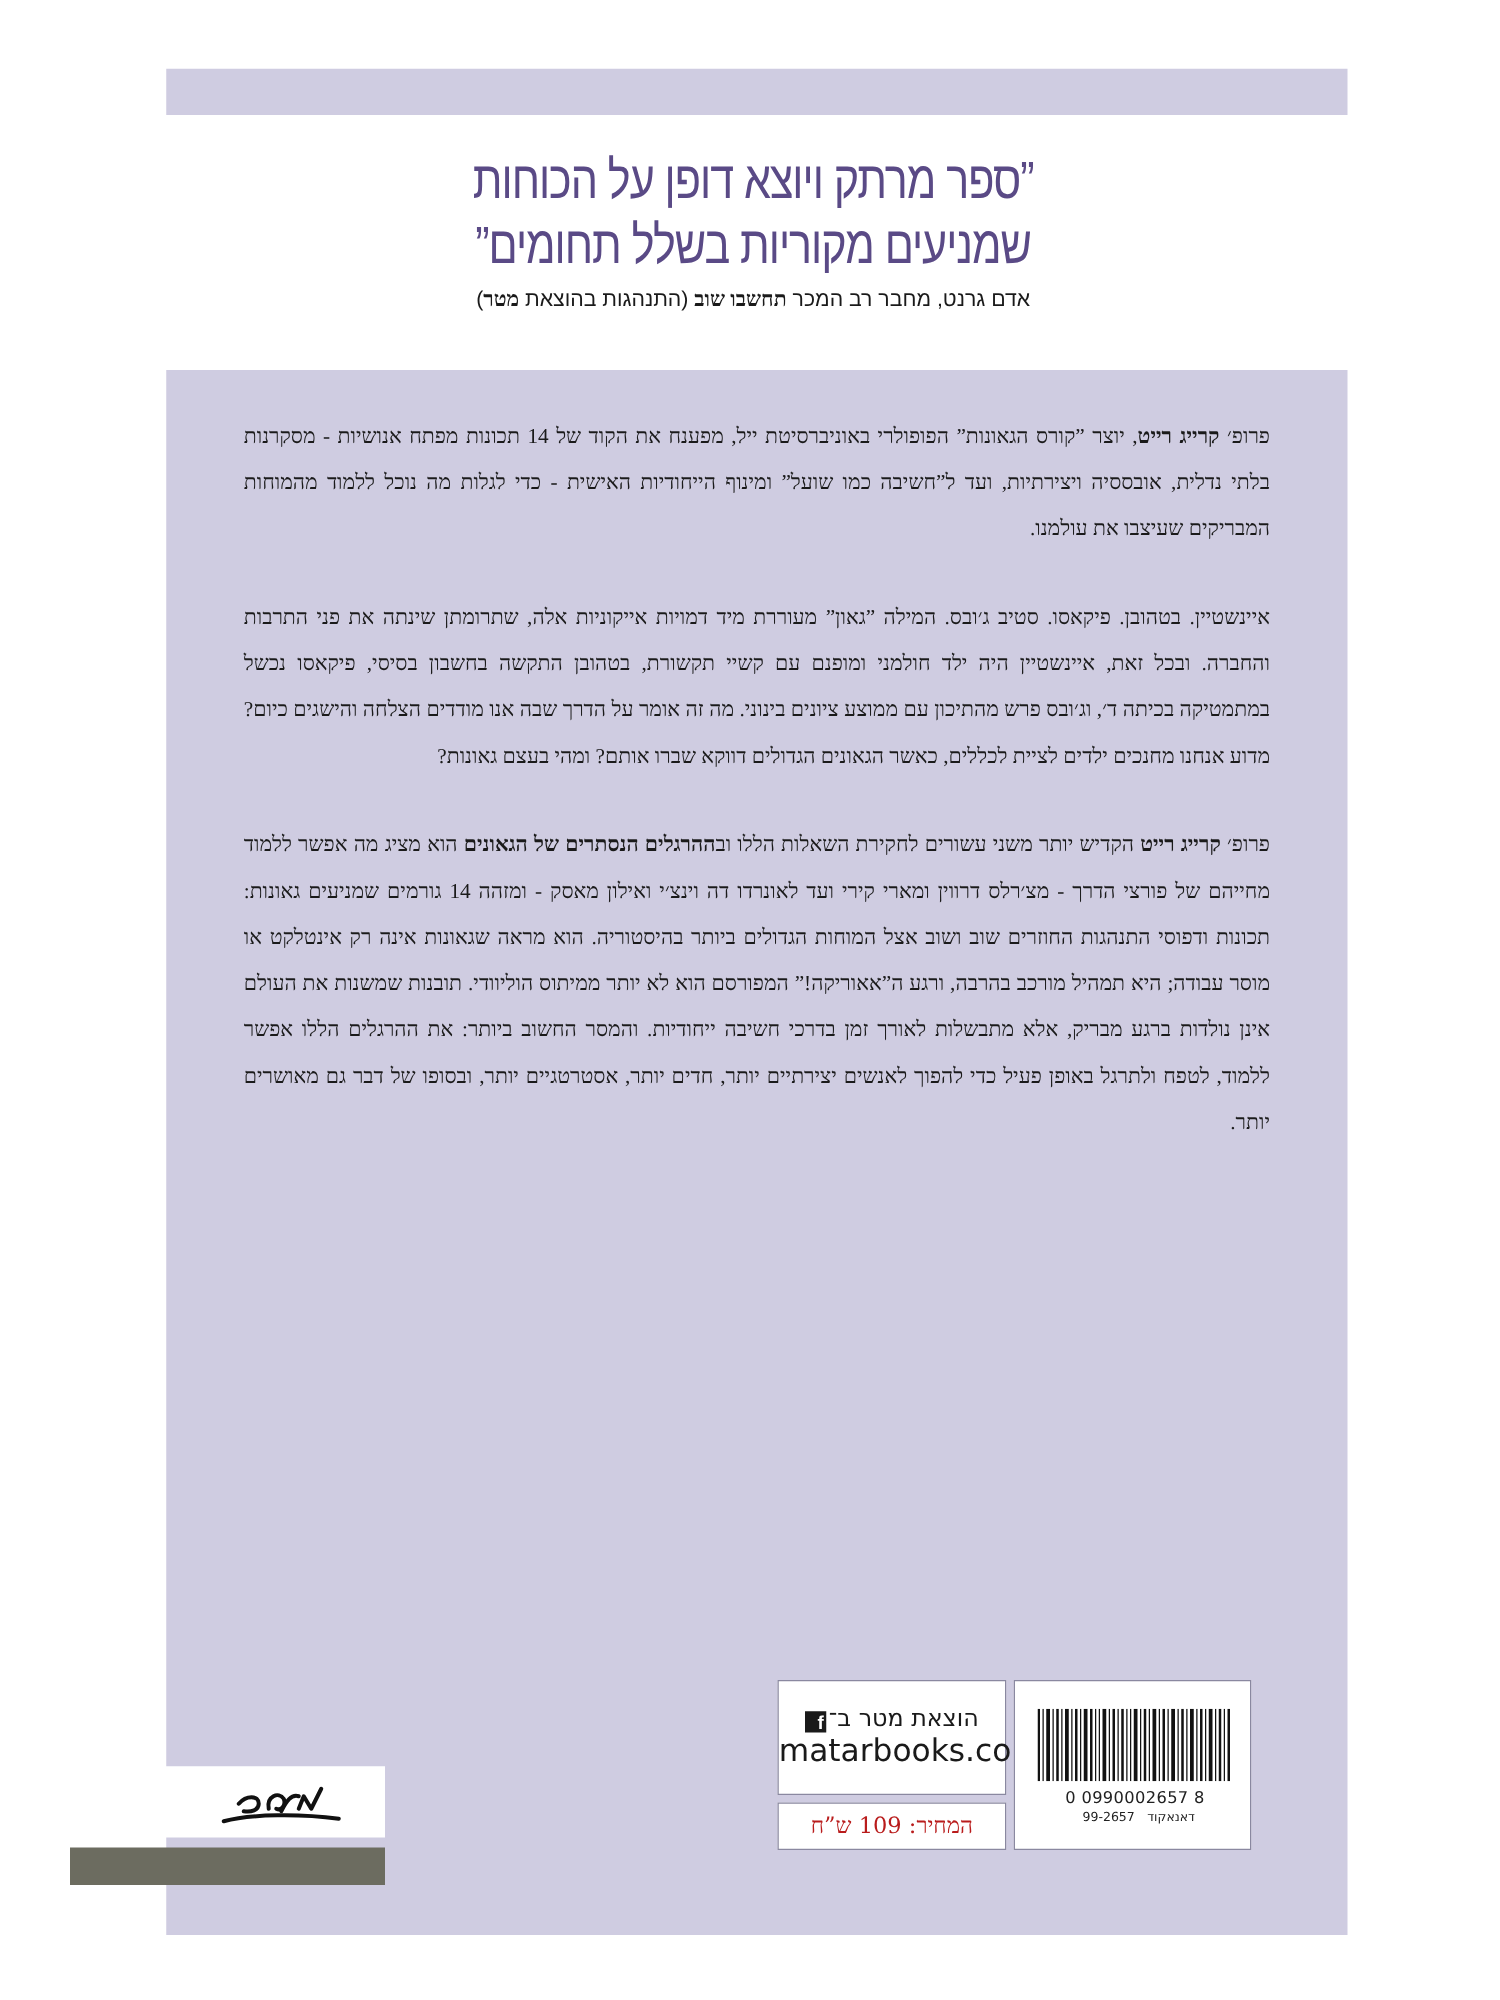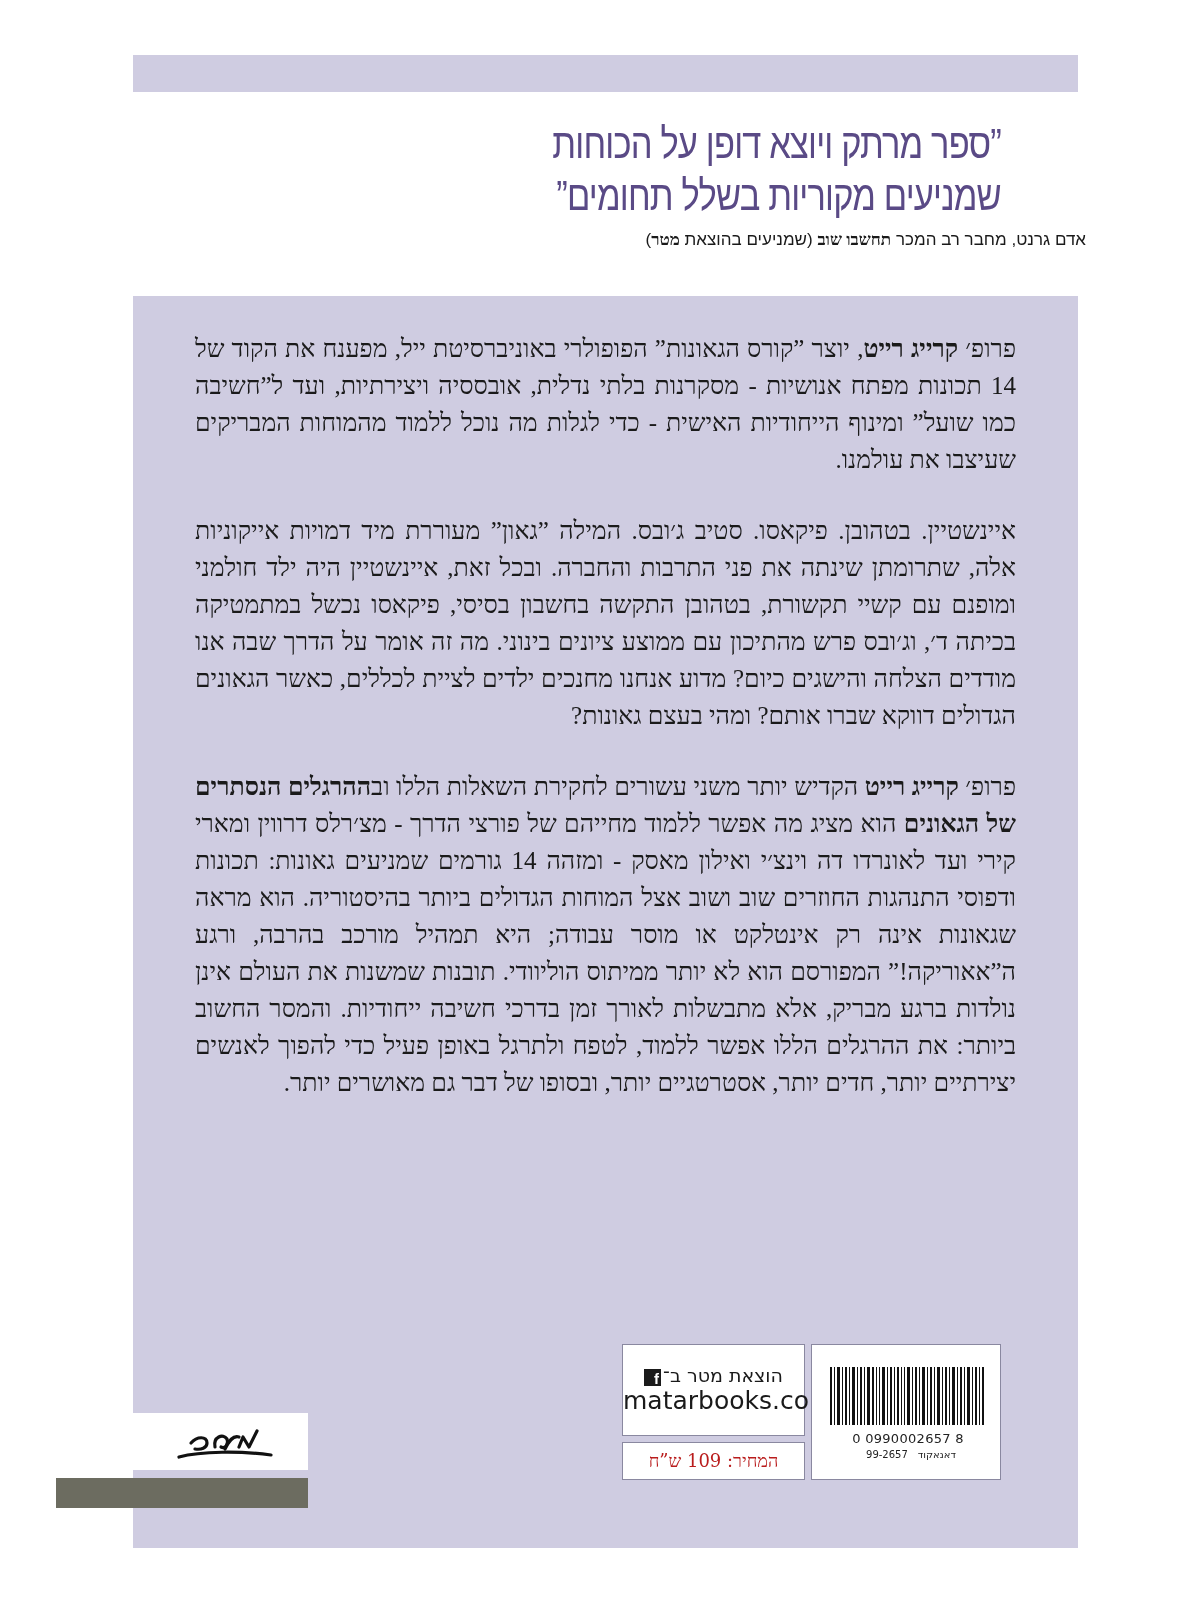--- a/index.html
+++ b/index.html
@@ -17,24 +17,24 @@
     .top-band {
       position: absolute;
       left: 133px;
       top: 55px;
       width: 945px;
       height: 37px;
       background: #cfcce1;
     }
     .headline {
       position: absolute;
-      left: 141px;
+      left: 130px;
       top: 118px;
       width: 945px;
-      text-align: right;
+      text-align: center;
       direction: rtl;
     }
     .headline .quote-line {
       font-family: "Liberation Sans", "DejaVu Sans", sans-serif;
       color: #5a4a86;
       font-size: 42px;
       line-height: 52px;
       letter-spacing: -1px;
       transform: scaleX(0.82);
       transform-origin: center;
@@ -59,21 +59,21 @@
     }
     .body-text {
       position: absolute;
       left: 62px;
       right: 62px;
       top: 34px;
       direction: rtl;
       text-align: justify;
       text-align-last: right;
       color: #1a1a1a;
-      font-size: 25px;
+      font-size: 17px;
       line-height: 37px;
     }
     .body-text p {
       margin: 0 0 34px 0;
     }
     .body-text b { font-weight: bold; }
 
     .pull-quote {
       position: absolute;
       right: 62px;
@@ -221,21 +221,21 @@
     }
   </style>
 </head>
 <body>
 
 <div class="top-band"></div>
 
 <div class="headline">
   <div class="quote-line">”ספר מרתק ויוצא דופן על הכוחות</div>
   <div class="quote-line">שמניעים מקוריות בשלל תחומים”</div>
-  <div class="attribution"><span>אדם גרנט, מחבר רב המכר </span><b>תחשבו שוב</b><span> (שמניעים בהוצאת </span><b>מטר</b><span>)</span></div>
+  <div class="attribution"><span>אדם גרנט, מחבר רב המכר </span><b>תחשבו שוב</b><span> (התנהגות בהוצאת </span><b>מטר</b><span>)</span></div>
 </div>
 
 <div class="panel">
   <div class="body-text">
     <p><span>פרופ׳ </span><b>קרייג רייט</b><span>, יוצר ”קורס הגאונות” הפופולרי באוניברסיטת ייל, מפענח את הקוד של 14 תכונות מפתח אנושיות - מסקרנות בלתי נדלית, אובססיה ויצירתיות, ועד ל”חשיבה כמו שועל” ומינוף הייחודיות האישית - כדי לגלות מה נוכל ללמוד מהמוחות המבריקים שעיצבו את עולמנו.</span></p>
     <p><span>איינשטיין. בטהובן. פיקאסו. סטיב ג׳ובס. המילה ”גאון” מעוררת מיד דמויות אייקוניות אלה, שתרומתן שינתה את פני התרבות והחברה. ובכל זאת, איינשטיין היה ילד חולמני ומופנם עם קשיי תקשורת, בטהובן התקשה בחשבון בסיסי, פיקאסו נכשל במתמטיקה בכיתה ד׳, וג׳ובס פרש מהתיכון עם ממוצע ציונים בינוני. מה זה אומר על הדרך שבה אנו מודדים הצלחה והישגים כיום? מדוע אנחנו מחנכים ילדים לציית לכללים, כאשר הגאונים הגדולים דווקא שברו אותם? ומהי בעצם גאונות?</span></p>
     <p><span>פרופ׳ </span><b>קרייג רייט</b><span> הקדיש יותר משני עשורים לחקירת השאלות הללו וב</span><b>ההרגלים הנסתרים של הגאונים</b><span> הוא מציג מה אפשר ללמוד מחייהם של פורצי הדרך - מצ׳רלס דרווין ומארי קירי ועד לאונרדו דה וינצ׳י ואילון מאסק - ומזהה 14 גורמים שמניעים גאונות: תכונות ודפוסי התנהגות החוזרים שוב ושוב אצל המוחות הגדולים ביותר בהיסטוריה. הוא מראה שגאונות אינה רק אינטלקט או מוסר עבודה; היא תמהיל מורכב בהרבה, ורגע ה”אאוריקה!” המפורסם הוא לא יותר ממיתוס הוליוודי. תובנות שמשנות את העולם אינן נולדות ברגע מבריק, אלא מתבשלות לאורך זמן בדרכי חשיבה ייחודיות. והמסר החשוב ביותר: את ההרגלים הללו אפשר ללמוד, לטפח ולתרגל באופן פעיל כדי להפוך לאנשים יצירתיים יותר, חדים יותר, אסטרטגיים יותר, ובסופו של דבר גם מאושרים יותר.</span></p>
   </div>
 
 

